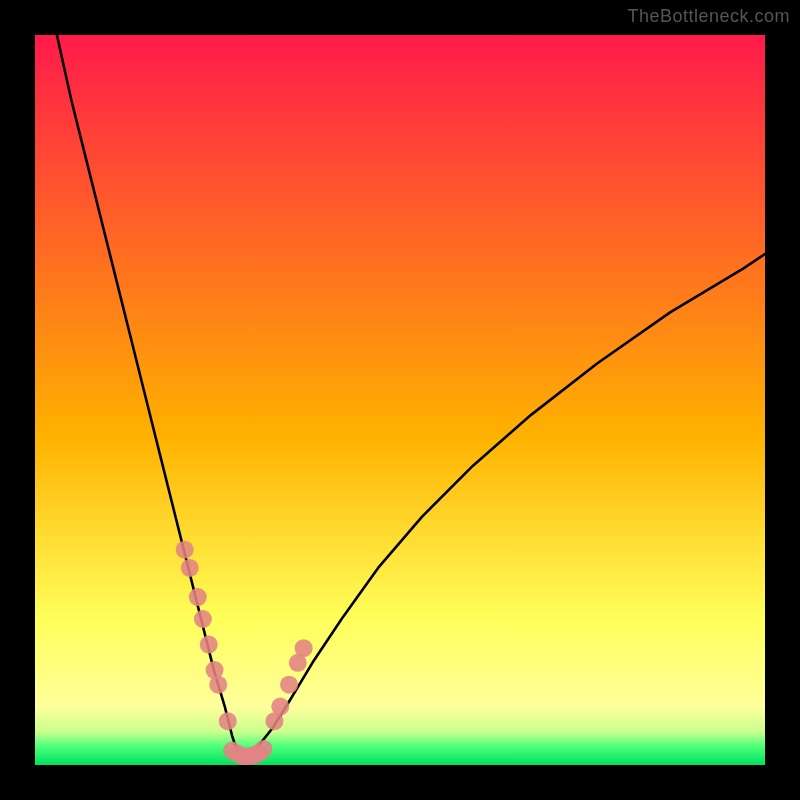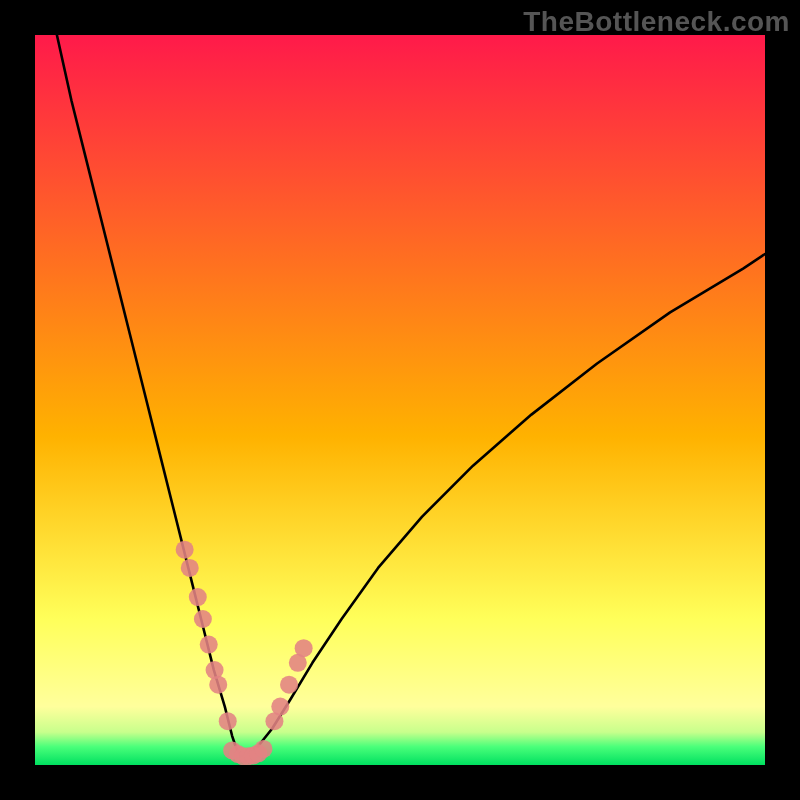--- a/index.html
+++ b/index.html
@@ -23,22 +23,22 @@
     top: 35px;
     width: 730px;
     height: 730px;
     overflow: hidden;
   }
   .watermark {
     position: absolute;
     top: 6px;
     right: 10px;
     color: #555;
-    font-size: 28px;
-    font-weight: 700;
+    font-size: 18px;
+    font-weight: 400;
     letter-spacing: 0.5px;
     user-select: none;
   }
 </style>
 </head>
 <body>
 
 <div class="outer">
   <div class="plot">
     <svg id="plot-svg" width="730" height="730" viewBox="0 0 730 730">

